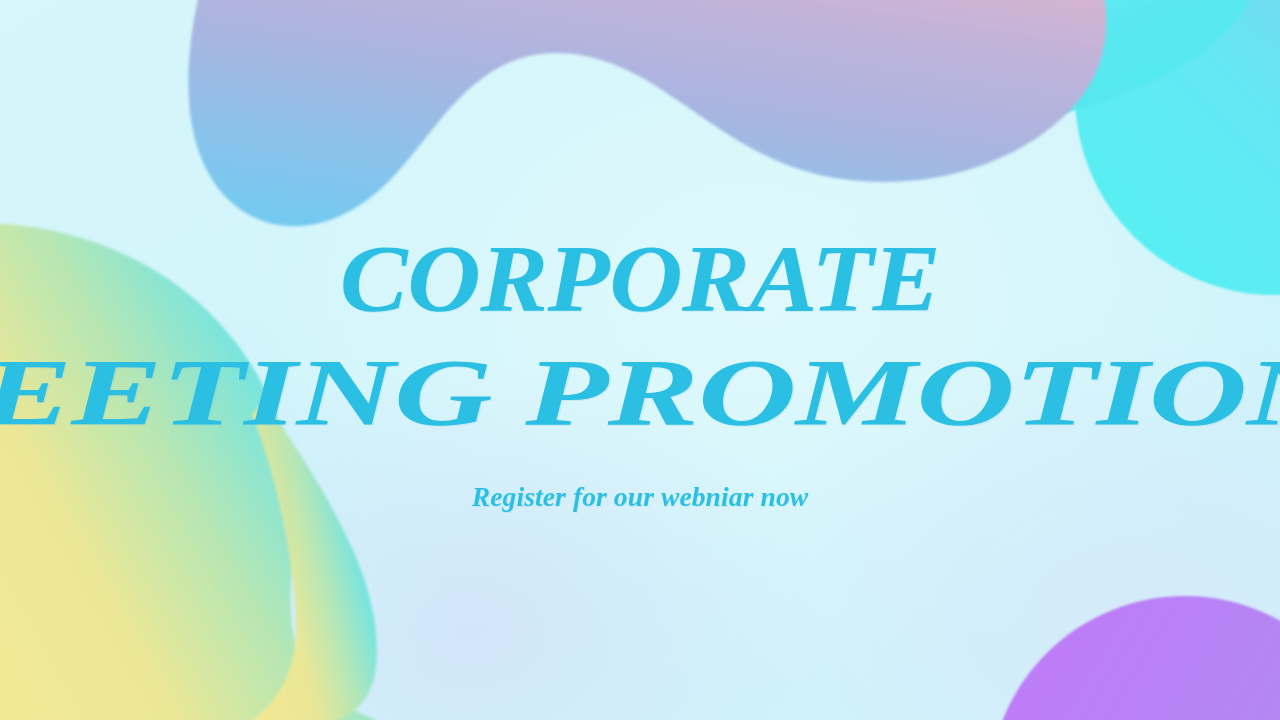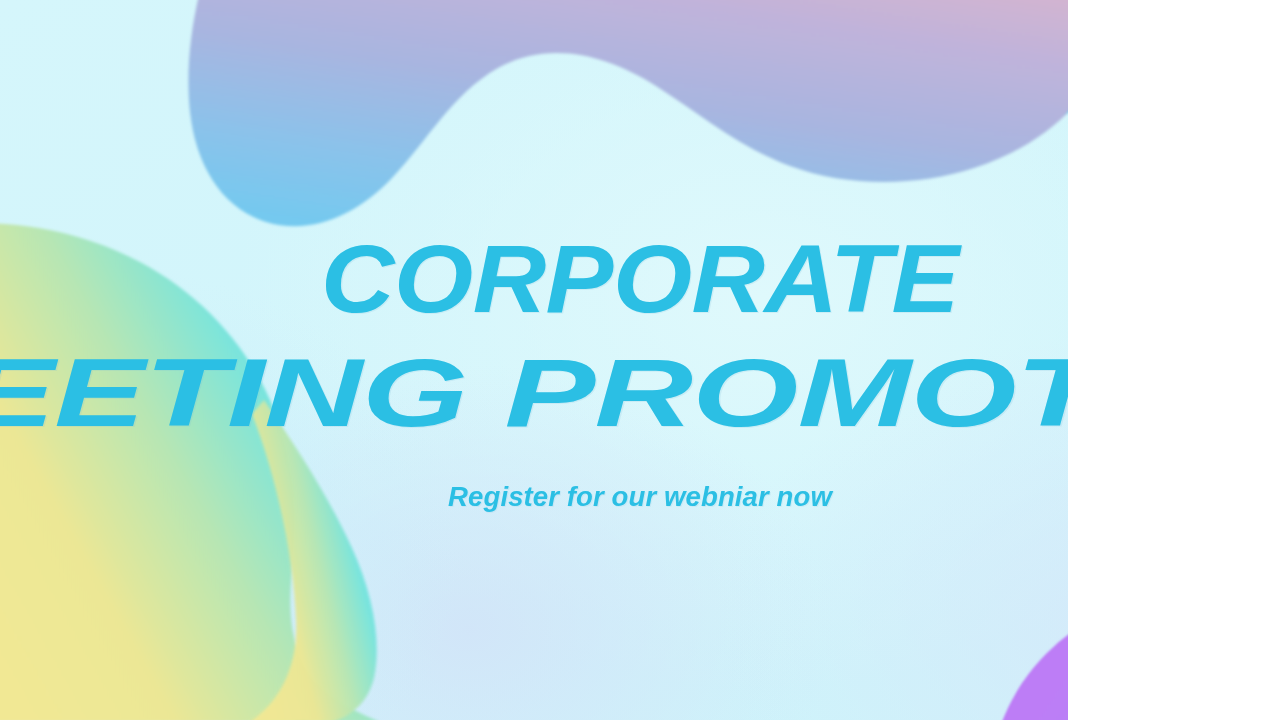--- a/index.html
+++ b/index.html
@@ -2,24 +2,24 @@
 <html><head>
 <meta charset="utf-8">
 <style>
   html, body {
     margin: 0;
     padding: 0;
     background: #ffffff;
   }
   #slide {
     position: relative;
-    width: 1068px;
+    width: 1280px;
     height: 720px;
     overflow: hidden;
-    font-family: Liberation Sans, sans-serif;
+    font-family: Liberation Serif, serif;
     background: #404040;
   }
 
   
   .bg-layer {
     position: absolute;
     inset: 0;
     pointer-events: none;
   }
   #bg-base {

